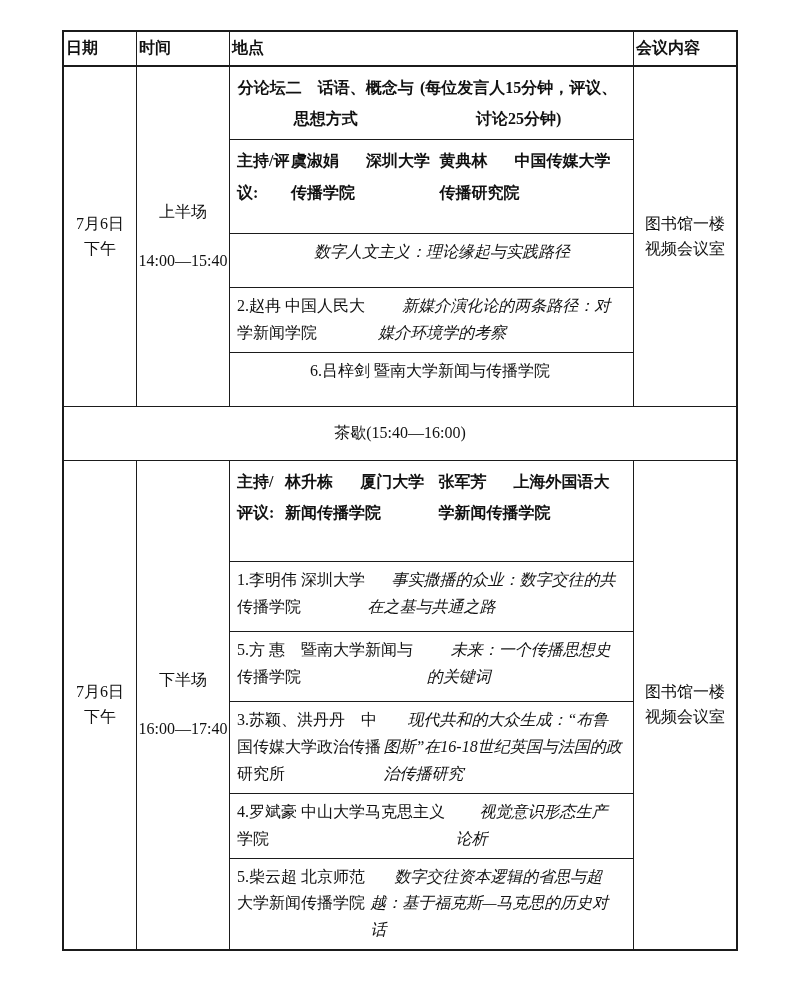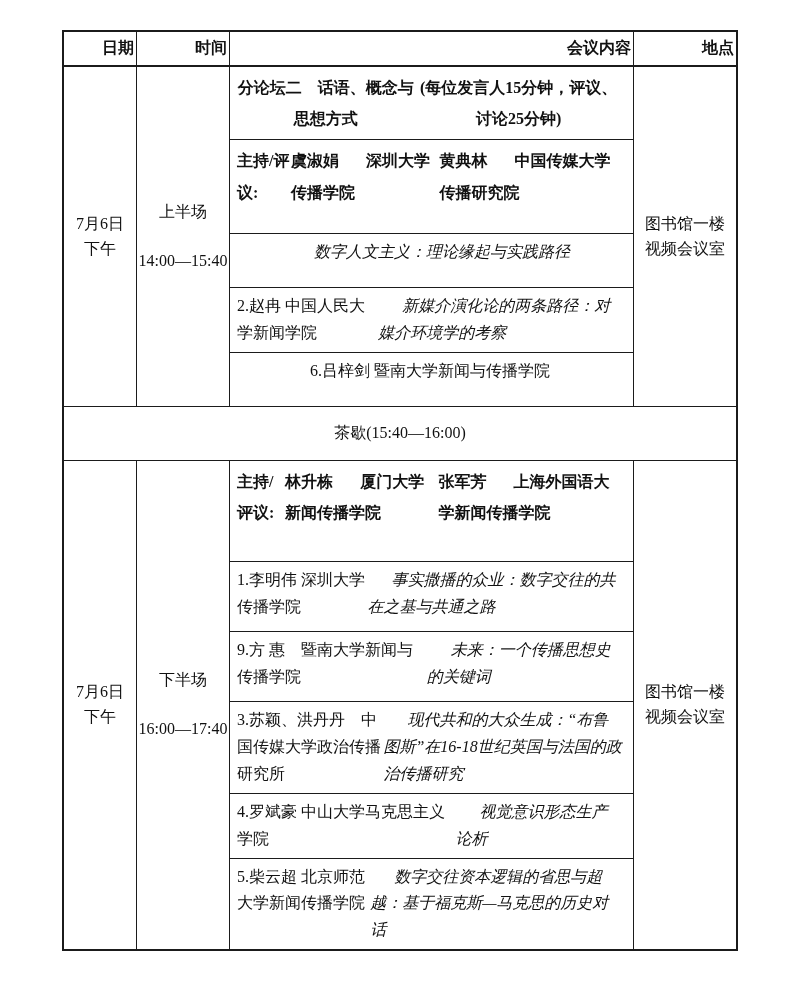--- a/index.html
+++ b/index.html
@@ -20,21 +20,21 @@
     background: #ffffff;
   }
   .grid-row {
     display: grid;
     grid-template-columns: 73px 93px 404px 102px;
   }
   
   .header-row { border-bottom: 2px solid #1b1b1b; }
   .header-cell {
     padding: 6px 2px;
-    text-align: right;
+    text-align: left;
     font-weight: bold;
     font-size: 16px;
     border-right: 1.5px solid #1b1b1b;
   }
   .header-cell:last-child { border-right: none; }
   
   .side-cell {
     border-right: 1.5px solid #1b1b1b;
     display: flex;
     flex-direction: column;
@@ -94,22 +94,22 @@
   }
 </style>
 </head>
 <body>
 
 <div class="doc-table">
 
   <div class="grid-row header-row">
     <div class="header-cell">日期</div>
     <div class="header-cell">时间</div>
+    <div class="header-cell">地点</div>
     <div class="header-cell">会议内容</div>
-    <div class="header-cell">地点</div>
   </div>
 
   <div class="grid-row">
     <div class="side-cell">
       <span>7月6日</span>
       <span>下午</span>
     </div>
     <div class="side-cell">
       <span>上半场</span>
       <span class="time-range">14:00—15:40</span>
@@ -164,21 +164,21 @@
         </div>
         <div class="mod-row">
           <span>张军芳</span><span class="mod-affil">上海外国语大学新闻传播学院</span>
         </div>
       </div>
       <div class="block item h70">
         <div>1.李明伟 深圳大学传播学院</div>
         <div class="paper-title">事实撒播的众业：数字交往的共在之基与共通之路</div>
       </div>
       <div class="block item h70">
-        <div>9.方 惠　暨南大学新闻与传播学院</div>
+        <div>5.方 惠　暨南大学新闻与传播学院</div>
         <div class="paper-title">未来：一个传播思想史的关键词</div>
       </div>
       <div class="block item h82">
         <div>3.苏颖、洪丹丹　中国传媒大学政治传播研究所</div>
         <div class="paper-title">现代共和的大众生成：“布鲁图斯”在16-18世纪英国与法国的政治传播研究</div>
       </div>
       <div class="block item h62">
         <div>4.罗斌豪 中山大学马克思主义学院</div>
         <div class="paper-title">视觉意识形态生产论析</div>
       </div>

